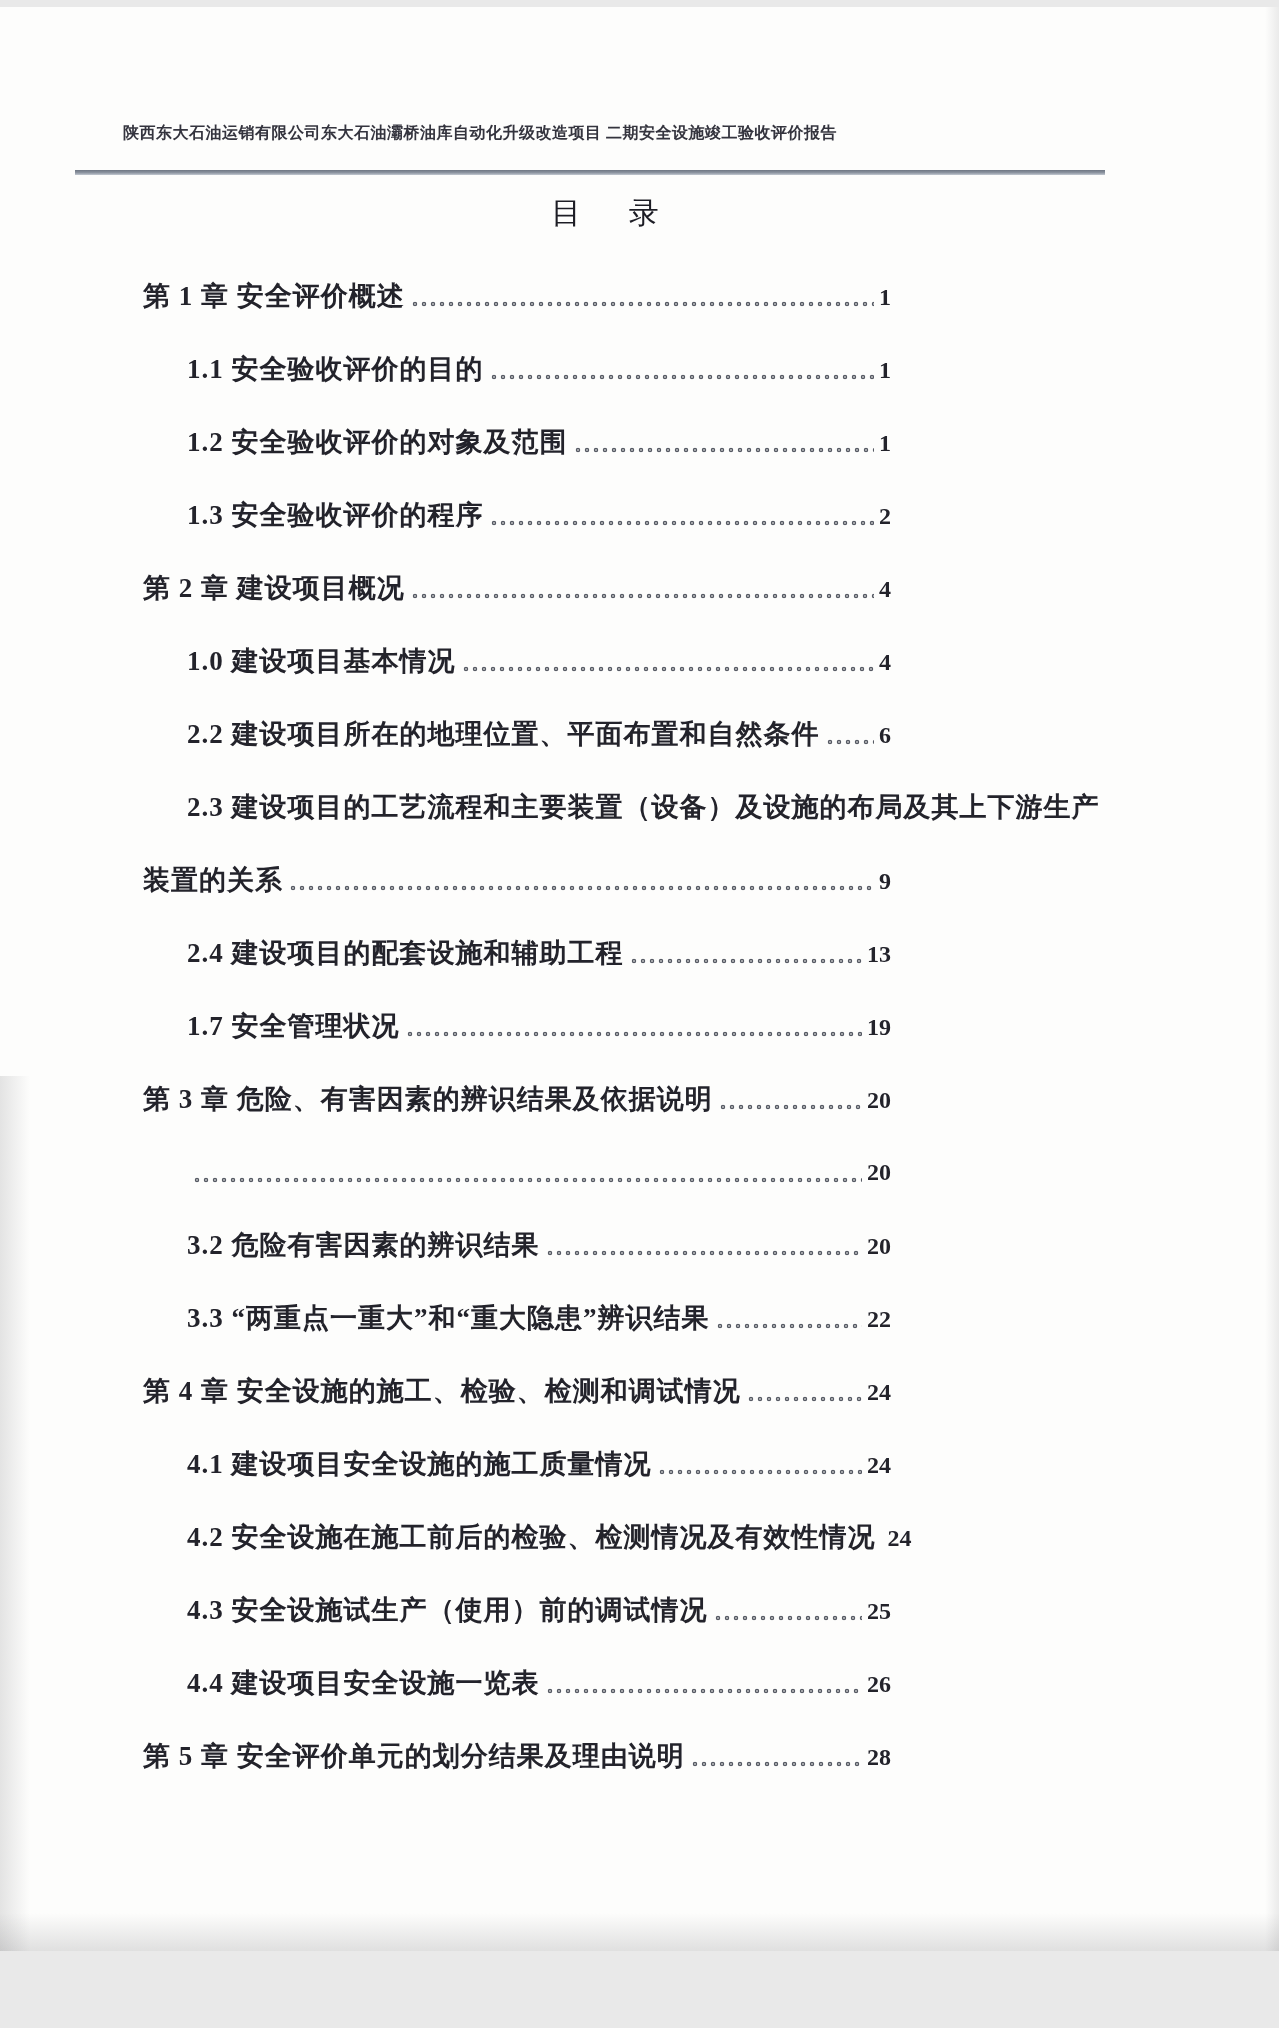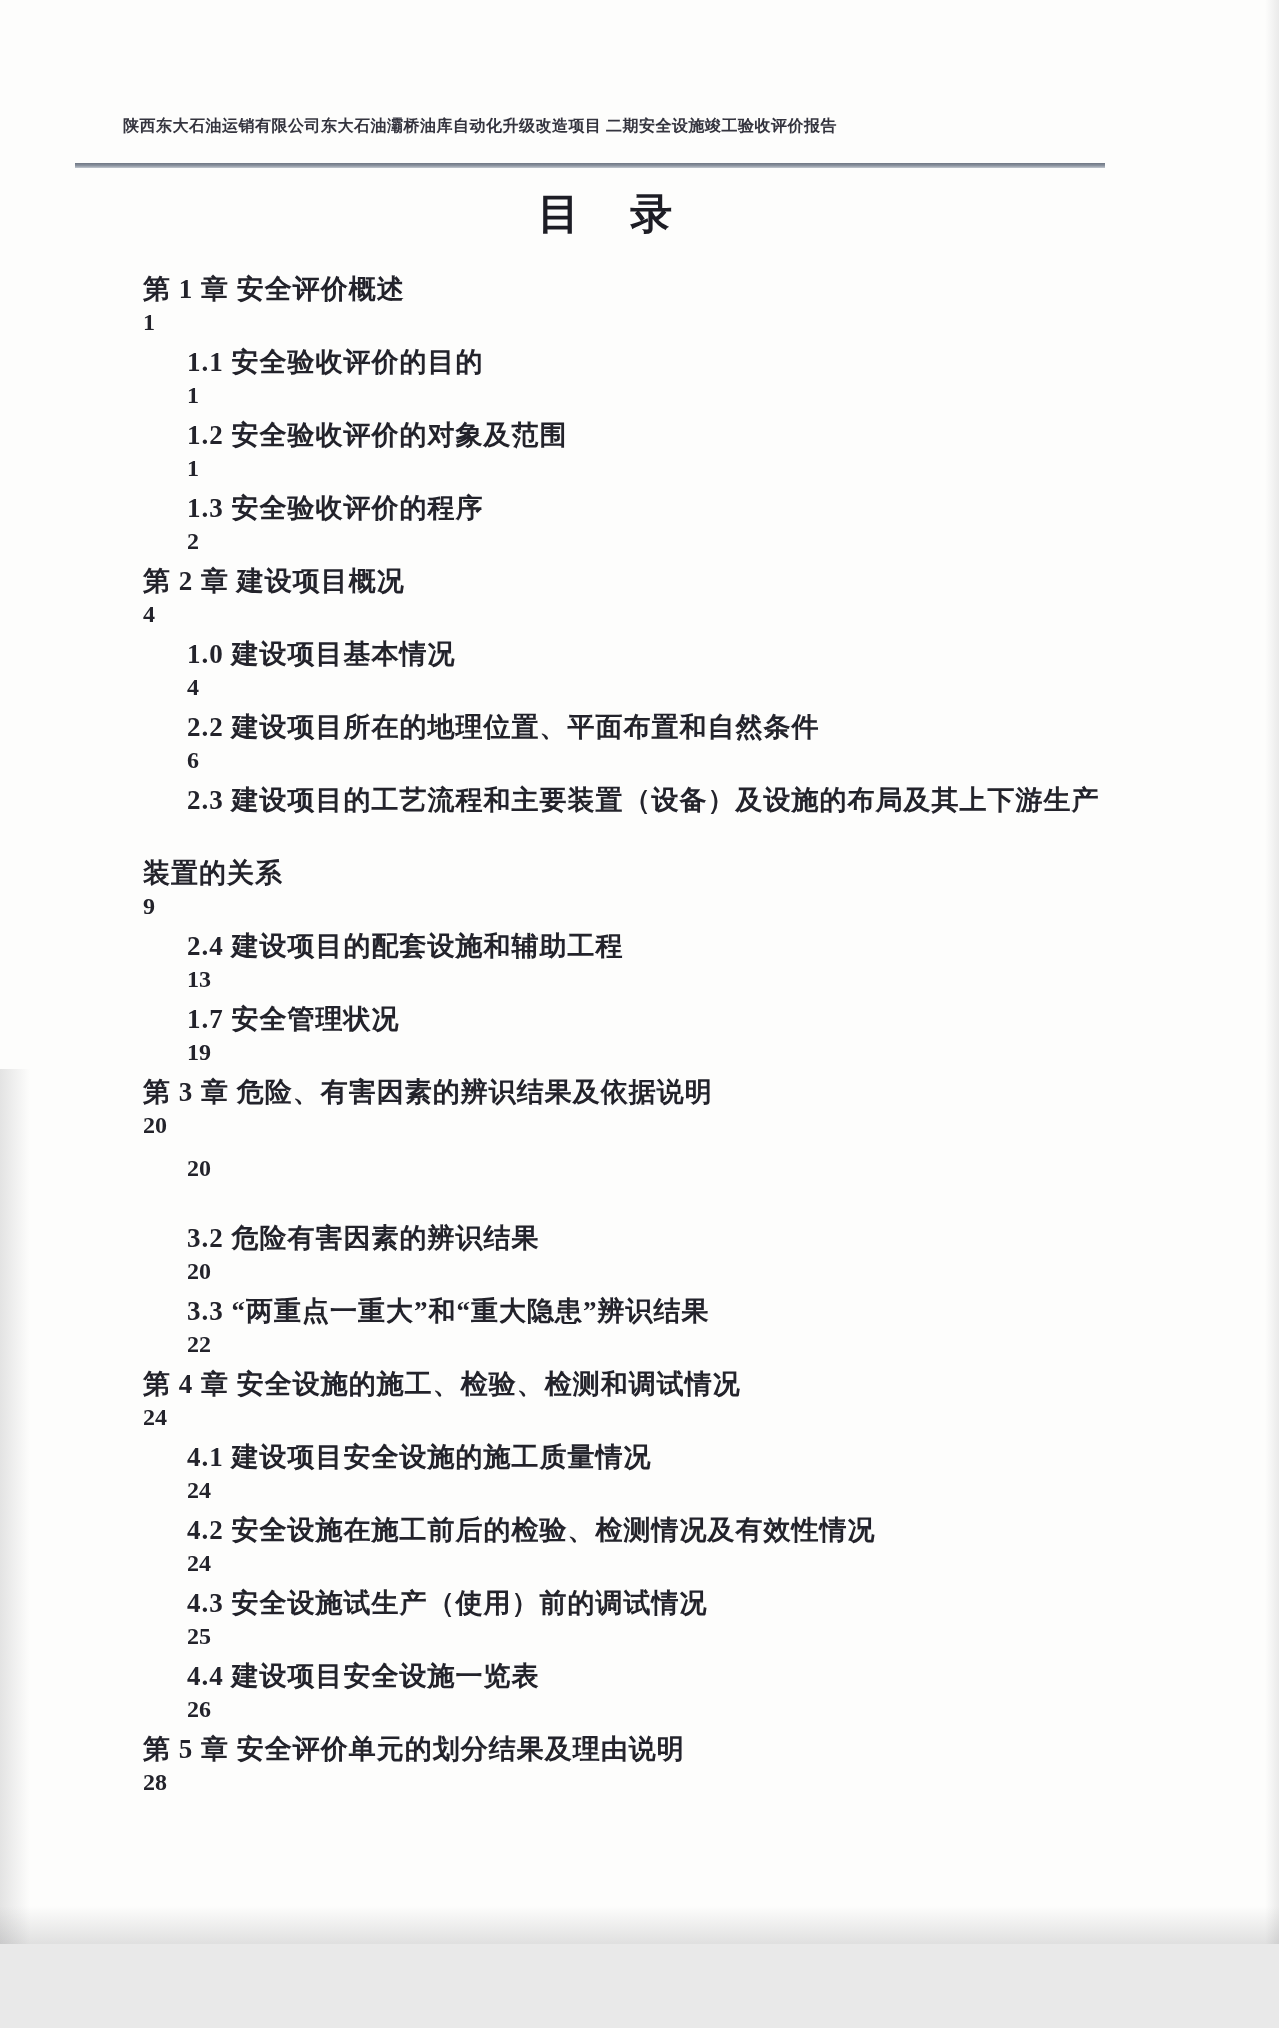--- a/index.html
+++ b/index.html
@@ -5,21 +5,21 @@
   html, body {
     margin: 0;
     padding: 0;
     background: #e9e9e9;
     font-family: "Liberation Serif", "DejaVu Serif", serif;
   }
   .scan-page {
     position: relative;
     width: 1279px;
     height: 1944px;
-    margin: 0 auto;
+    margin: 7px auto;
     background: #fdfdfc;
     overflow: hidden;
     color: #26262e;
   }
   
   .edge-bottom {
     position: absolute;
     left: 0; bottom: 0;
     width: 100%; height: 38px;
     background: linear-gradient(to bottom, rgba(70,70,75,0) 0%, rgba(70,70,75,0.16) 100%);
@@ -55,41 +55,40 @@
     width: 1030px;
     height: 5px;
     background: linear-gradient(to bottom, #6e7683 0%, #8d95a1 55%, #c3c9d1 100%);
   }
   .doc-title {
     position: absolute;
     left: 0;
     top: 186px;
     width: 1230px;
     text-align: center;
-    font-size: 42px;
-    font-weight: bold;
+    font-size: 30px;
+    font-weight: normal;
     letter-spacing: 20px;
     color: #1d1d25;
   }
   .toc-list {
     position: absolute;
     left: 143px;
     top: 274px;
     width: 748px;
   }
   .toc-row {
     display: flex;
     align-items: baseline;
     height: 30px;
     margin-bottom: 43px;
     font-size: 27px;
     font-weight: bold;
     line-height: 30px;
     white-space: nowrap;
-    flex-direction: column;
   }
   .toc-row.level-section { padding-left: 44px; }
   .toc-row.level-chapter { padding-left: 0; }
   .toc-row.level-continuation { padding-left: 0; justify-content: space-between; }
   .toc-label {
     flex: 0 0 auto;
     letter-spacing: 1px;
     color: #23232b;
   }
   .toc-leader {

